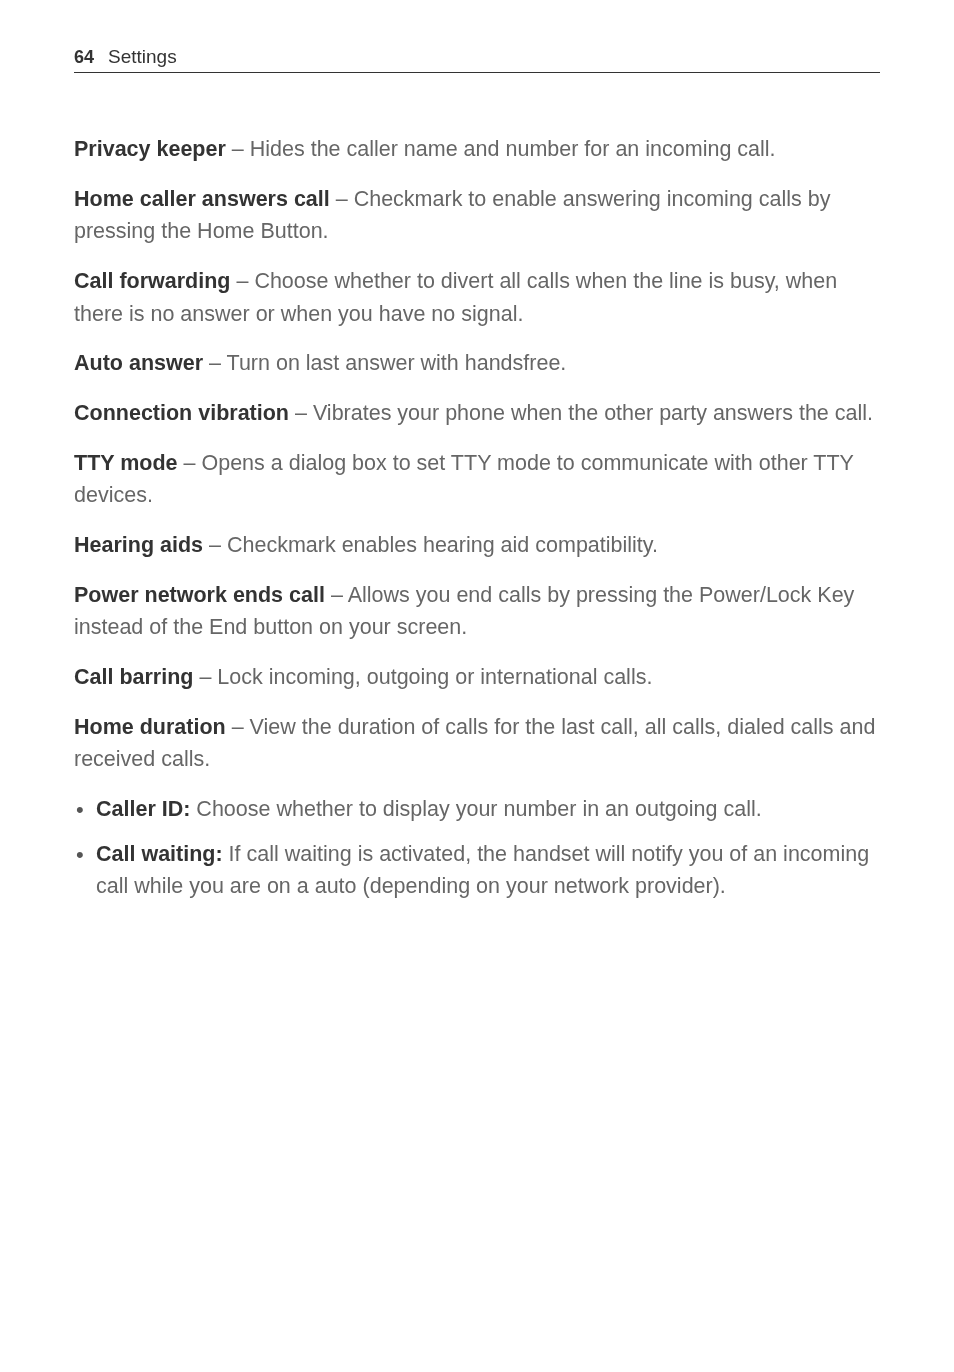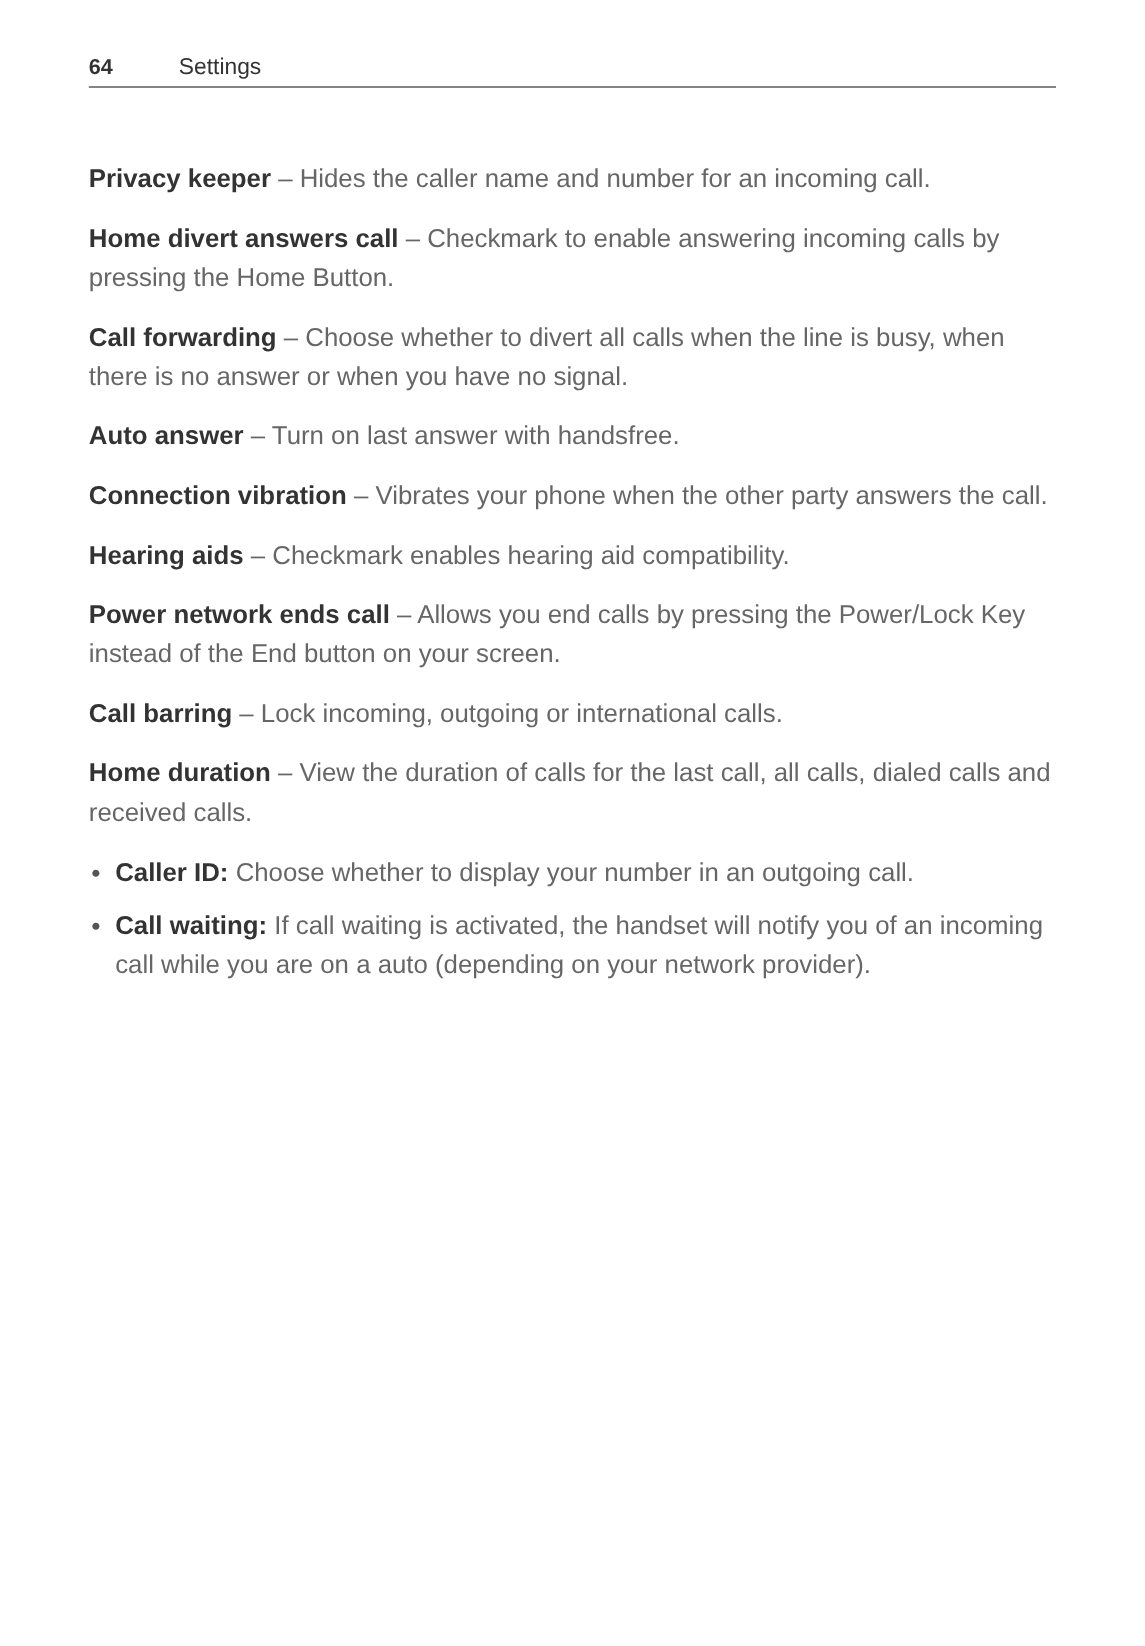--- a/index.html
+++ b/index.html
@@ -14,21 +14,20 @@
       background: #ffffff;
       color: #666666;
       padding: 46px 74px 74px 74px;
     }
     .header {
       display: flex;
       align-items: baseline;
       border-bottom: 1.5px solid #333;
       padding-bottom: 4px;
       margin-bottom: 60px;
-      gap: 41px;
     }
     .page-number {
       font-size: 18px;
       font-weight: bold;
       color: #333;
       margin-right: 14px;
     }
     .section-title {
       font-size: 19px;
       color: #333;
@@ -72,35 +71,38 @@
   <span class="section-title">Settings</span>
 </div>
 
 <div class="content">
 
   <p class="para">
     <span class="term">Privacy keeper</span><span> – Hides the caller name and number for an incoming call.</span>
   </p>
 
   <p class="para">
-    <span class="term">Home divert answers call</span><span> – Checkmark to enable answering incoming calls by pressing the Home Button.</span>
+    <span class="term">Home caller answers call</span><span> – Checkmark to enable answering incoming calls by pressing the Home Button.</span>
   </p>
 
   <p class="para">
     <span class="term">Call forwarding</span><span> – Choose whether to divert all calls when the line is busy, when there is no answer or when you have no signal.</span>
   </p>
 
   <p class="para">
     <span class="term">Auto answer</span><span> – Turn on last answer with handsfree.</span>
   </p>
 
   <p class="para">
     <span class="term">Connection vibration</span><span> – Vibrates your phone when the other party answers the call.</span>
   </p>
 
+  <p class="para">
+    <span class="term">TTY mode</span><span> – Opens a dialog box to set TTY mode to communicate with other TTY devices.</span>
+  </p>
 
   <p class="para">
     <span class="term">Hearing aids</span><span> – Checkmark enables hearing aid compatibility.</span>
   </p>
 
   <p class="para">
     <span class="term">Power network ends call</span><span> – Allows you end calls by pressing the Power/Lock Key instead of the End button on your screen.</span>
   </p>
 
   <p class="para">

